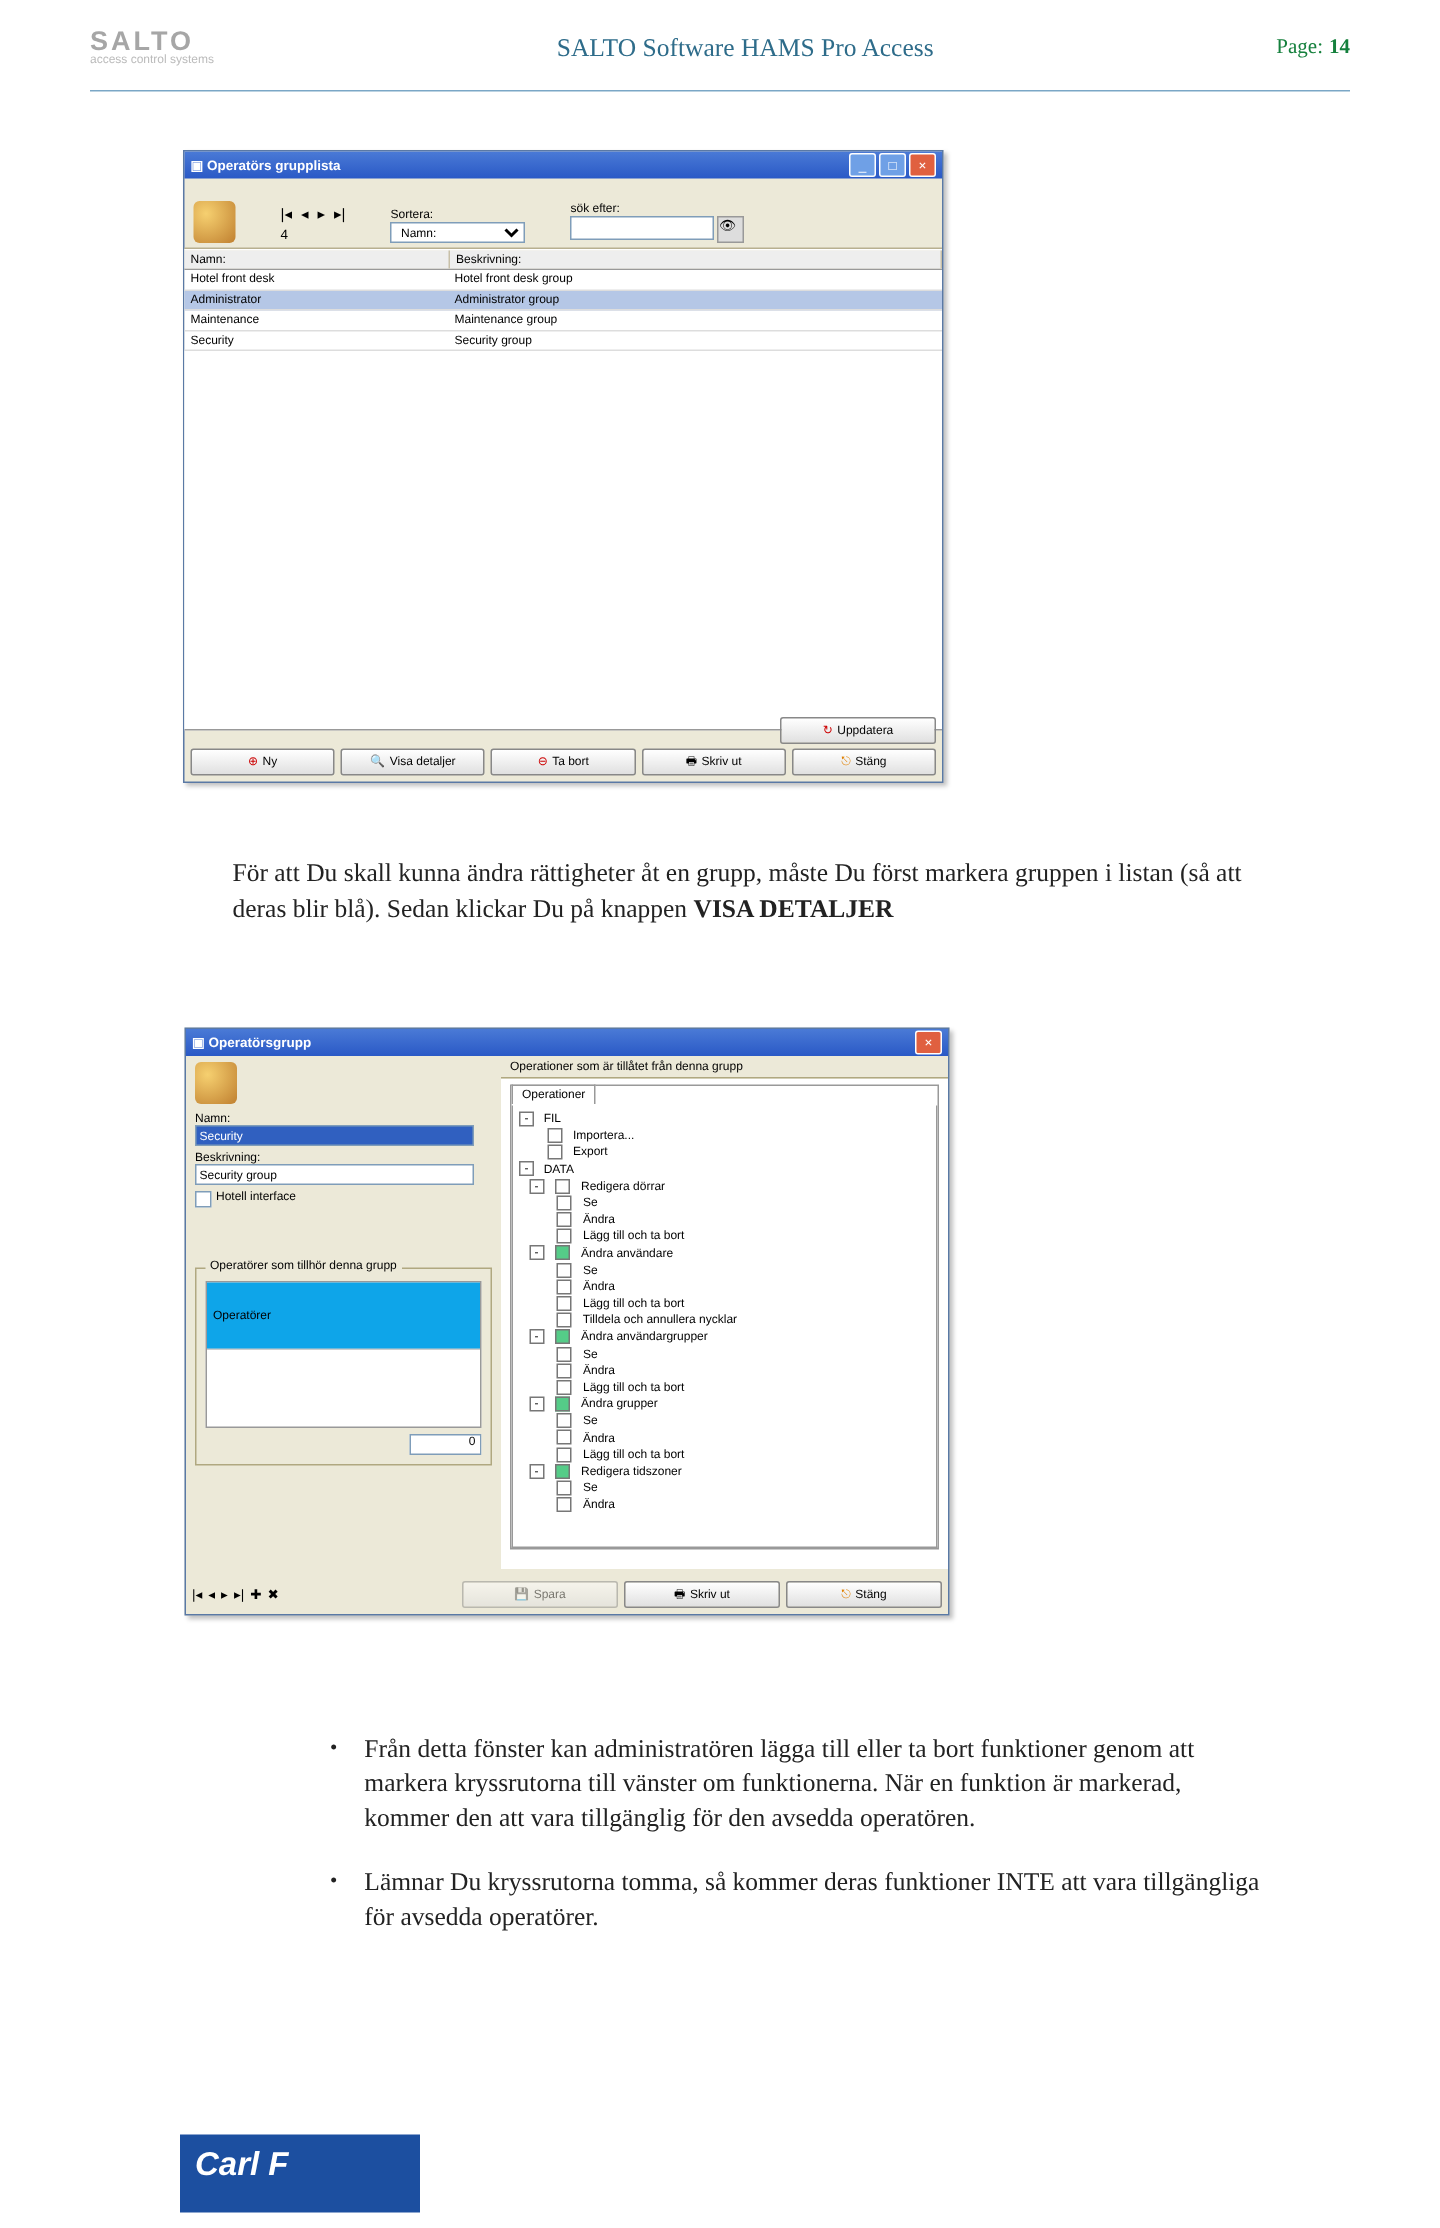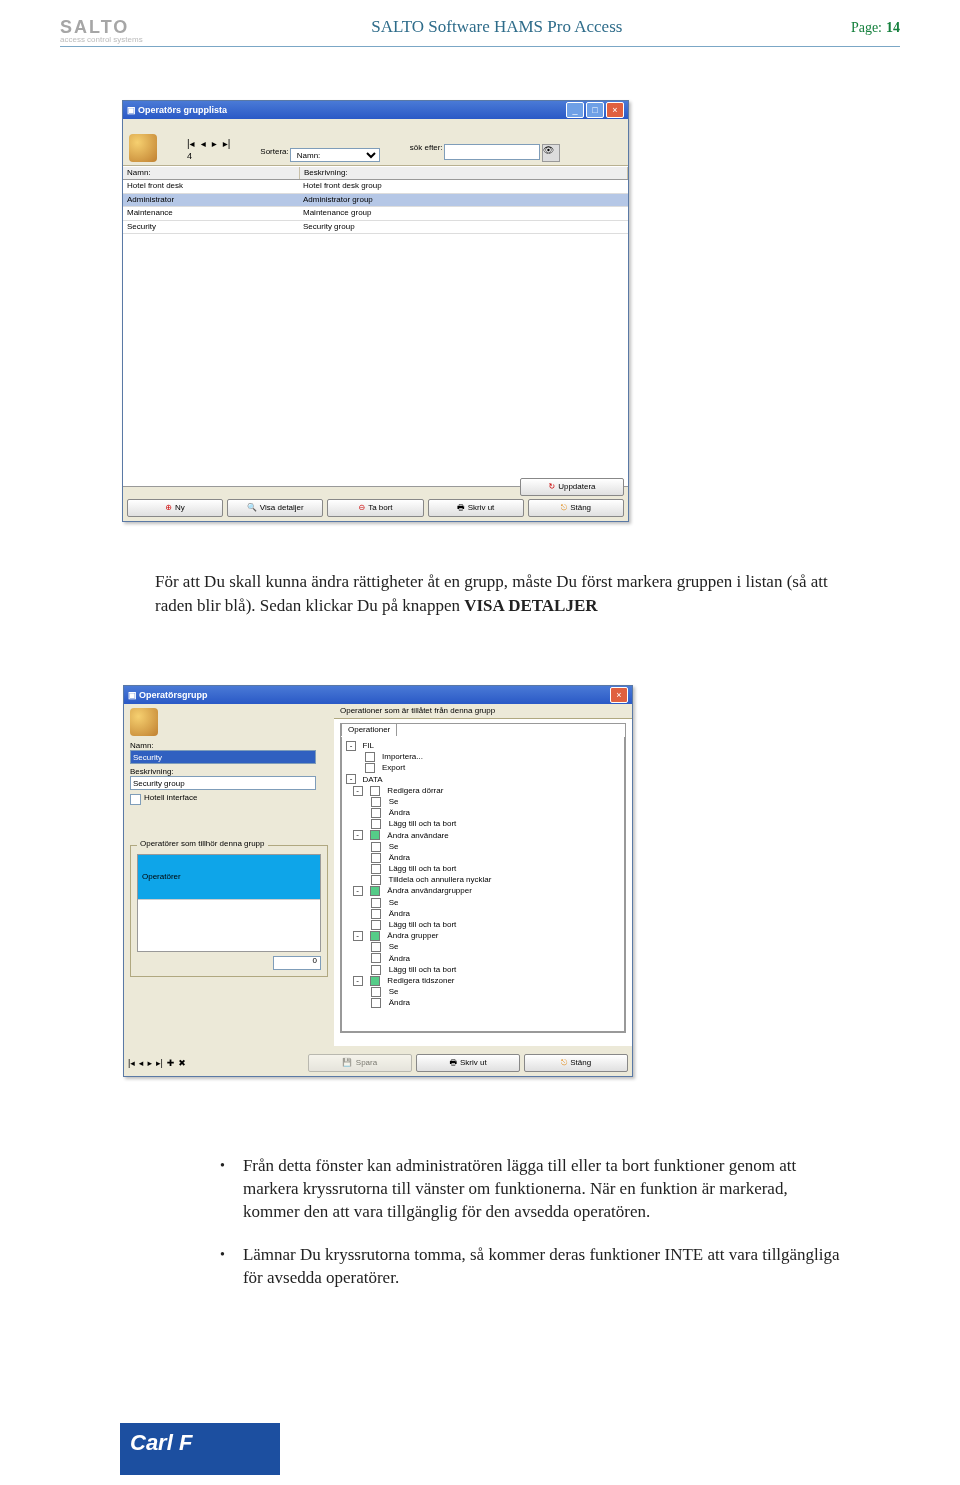--- a/index.html
+++ b/index.html
@@ -1,36 +1,36 @@
 <!DOCTYPE html>
 <html><head>
 <meta charset="utf-8">
 <style>
 html,body{margin:0;padding:0;background:#fff;font-family:"Times New Roman",Times,serif}
 .page{width:960px;height:1485px;position:relative;margin:0 auto;color:#333}
 .header{position:absolute;top:18px;left:0;right:0;padding:0 60px}
-.header-line{border-bottom:1px solid #7ba7c6;padding-bottom:2px;display:flex;align-items:flex-start;justify-content:space-between}
+.header-line{border-bottom:1px solid #7ba7c6;padding-bottom:16px;display:flex;align-items:center;justify-content:space-between}
 .logo{font:700 18px/1 Arial,sans-serif;letter-spacing:2px;color:#a6a6a6}
 .logo-sub{font:8px/1 Arial;color:#bbb;letter-spacing:0}
 .header-title{font:17px/1 "Times New Roman";color:#2e6c8a}
 .page-label{font:14px/1 "Times New Roman";color:#15803d}
 .page-num{font-weight:700}
 
 .win{position:absolute;border:1px solid #5a79a5;background:#ece9d8;font:9px/1.2 Arial,sans-serif;color:#000;box-shadow:2px 2px 3px rgba(0,0,0,.25)}
 .win1{top:100px;left:122px;width:505px;height:420px}
 .titlebar{height:18px;background:linear-gradient(#4a7ad6,#2a59c6);display:flex;align-items:center;color:#fff;font-weight:700;padding:0 4px}
 .titlebar .sp{flex:1}
 .titlebar .wbtn{width:16px;height:14px;margin-left:2px;border:1px solid #fff;background:#6fa0e6;display:flex;align-items:center;justify-content:center;font:9px/1 Arial;border-radius:2px}
 .titlebar .wbtn.close{background:#e06040}
 .toolbar{height:40px;border-bottom:1px solid #b8b090;padding:3px 6px;display:flex;align-items:flex-end;gap:30px}
 .tb-icon{width:28px;height:28px;background:radial-gradient(circle at 30% 30%,#f6d070,#c08030);border-radius:4px}
 .nav-group{display:flex;flex-direction:column;gap:2px}
 .nav-arrows{display:flex;gap:6px}
 .nav-arrows span{font:10px/1 Arial}
-.tb-field{display:flex;flex-direction:row;gap:1px}
+.tb-field{display:flex;flex-direction:column;gap:1px}
 .tb-field label{font:8px/1 Arial}
 .tb-field select,.tb-field input{height:14px;border:1px solid #7f9db9;background:#fff;font:8px/1 Arial;padding:0 2px}
 .tb-field select{width:90px}
 .tb-field input{width:90px}
 .srch-btn{width:16px;height:16px;border:1px solid #999;background:#ddd;align-self:flex-end}
 .grid-head{display:flex;background:#ece9d8;border-top:1px solid #fff;border-bottom:1px solid #999}
 .grid-head div{border-right:1px solid #c8c0a8;padding:1px 4px;font:8px/1.3 Arial;background:#eee}
 .col1{width:168px}
 .col2{flex:1}
 .grid-body{background:#fff;border-bottom:1px solid #999}
@@ -182,21 +182,21 @@
           </div>
         <div class="btn">
             <span class="i-or">⎋</span>
             <span>Stäng</span>
           </div>
       </div>
     </div>
   </div>
 
   <div class="para1">
-    <span>För att Du skall kunna ändra rättigheter åt en grupp, måste Du först markera gruppen i listan (så att raden blir blå). Sedan klickar Du på knappen </span><span class="bold">VISA DETALJER</span>
+    <span>För att Du skall kunna ändra rättigheter åt en grupp, måste Du först markera gruppen i listan (så att deras blir blå). Sedan klickar Du på knappen </span><span class="bold">VISA DETALJER</span>
   </div>
 
   <div class="win win2">
     <div class="titlebar">
       <span>▣</span>&nbsp;
       <span>Operatörsgrupp</span>
       <span class="sp"></span>
       <span class="wbtn close">×</span>
     </div>
     <div class="leftpane">

